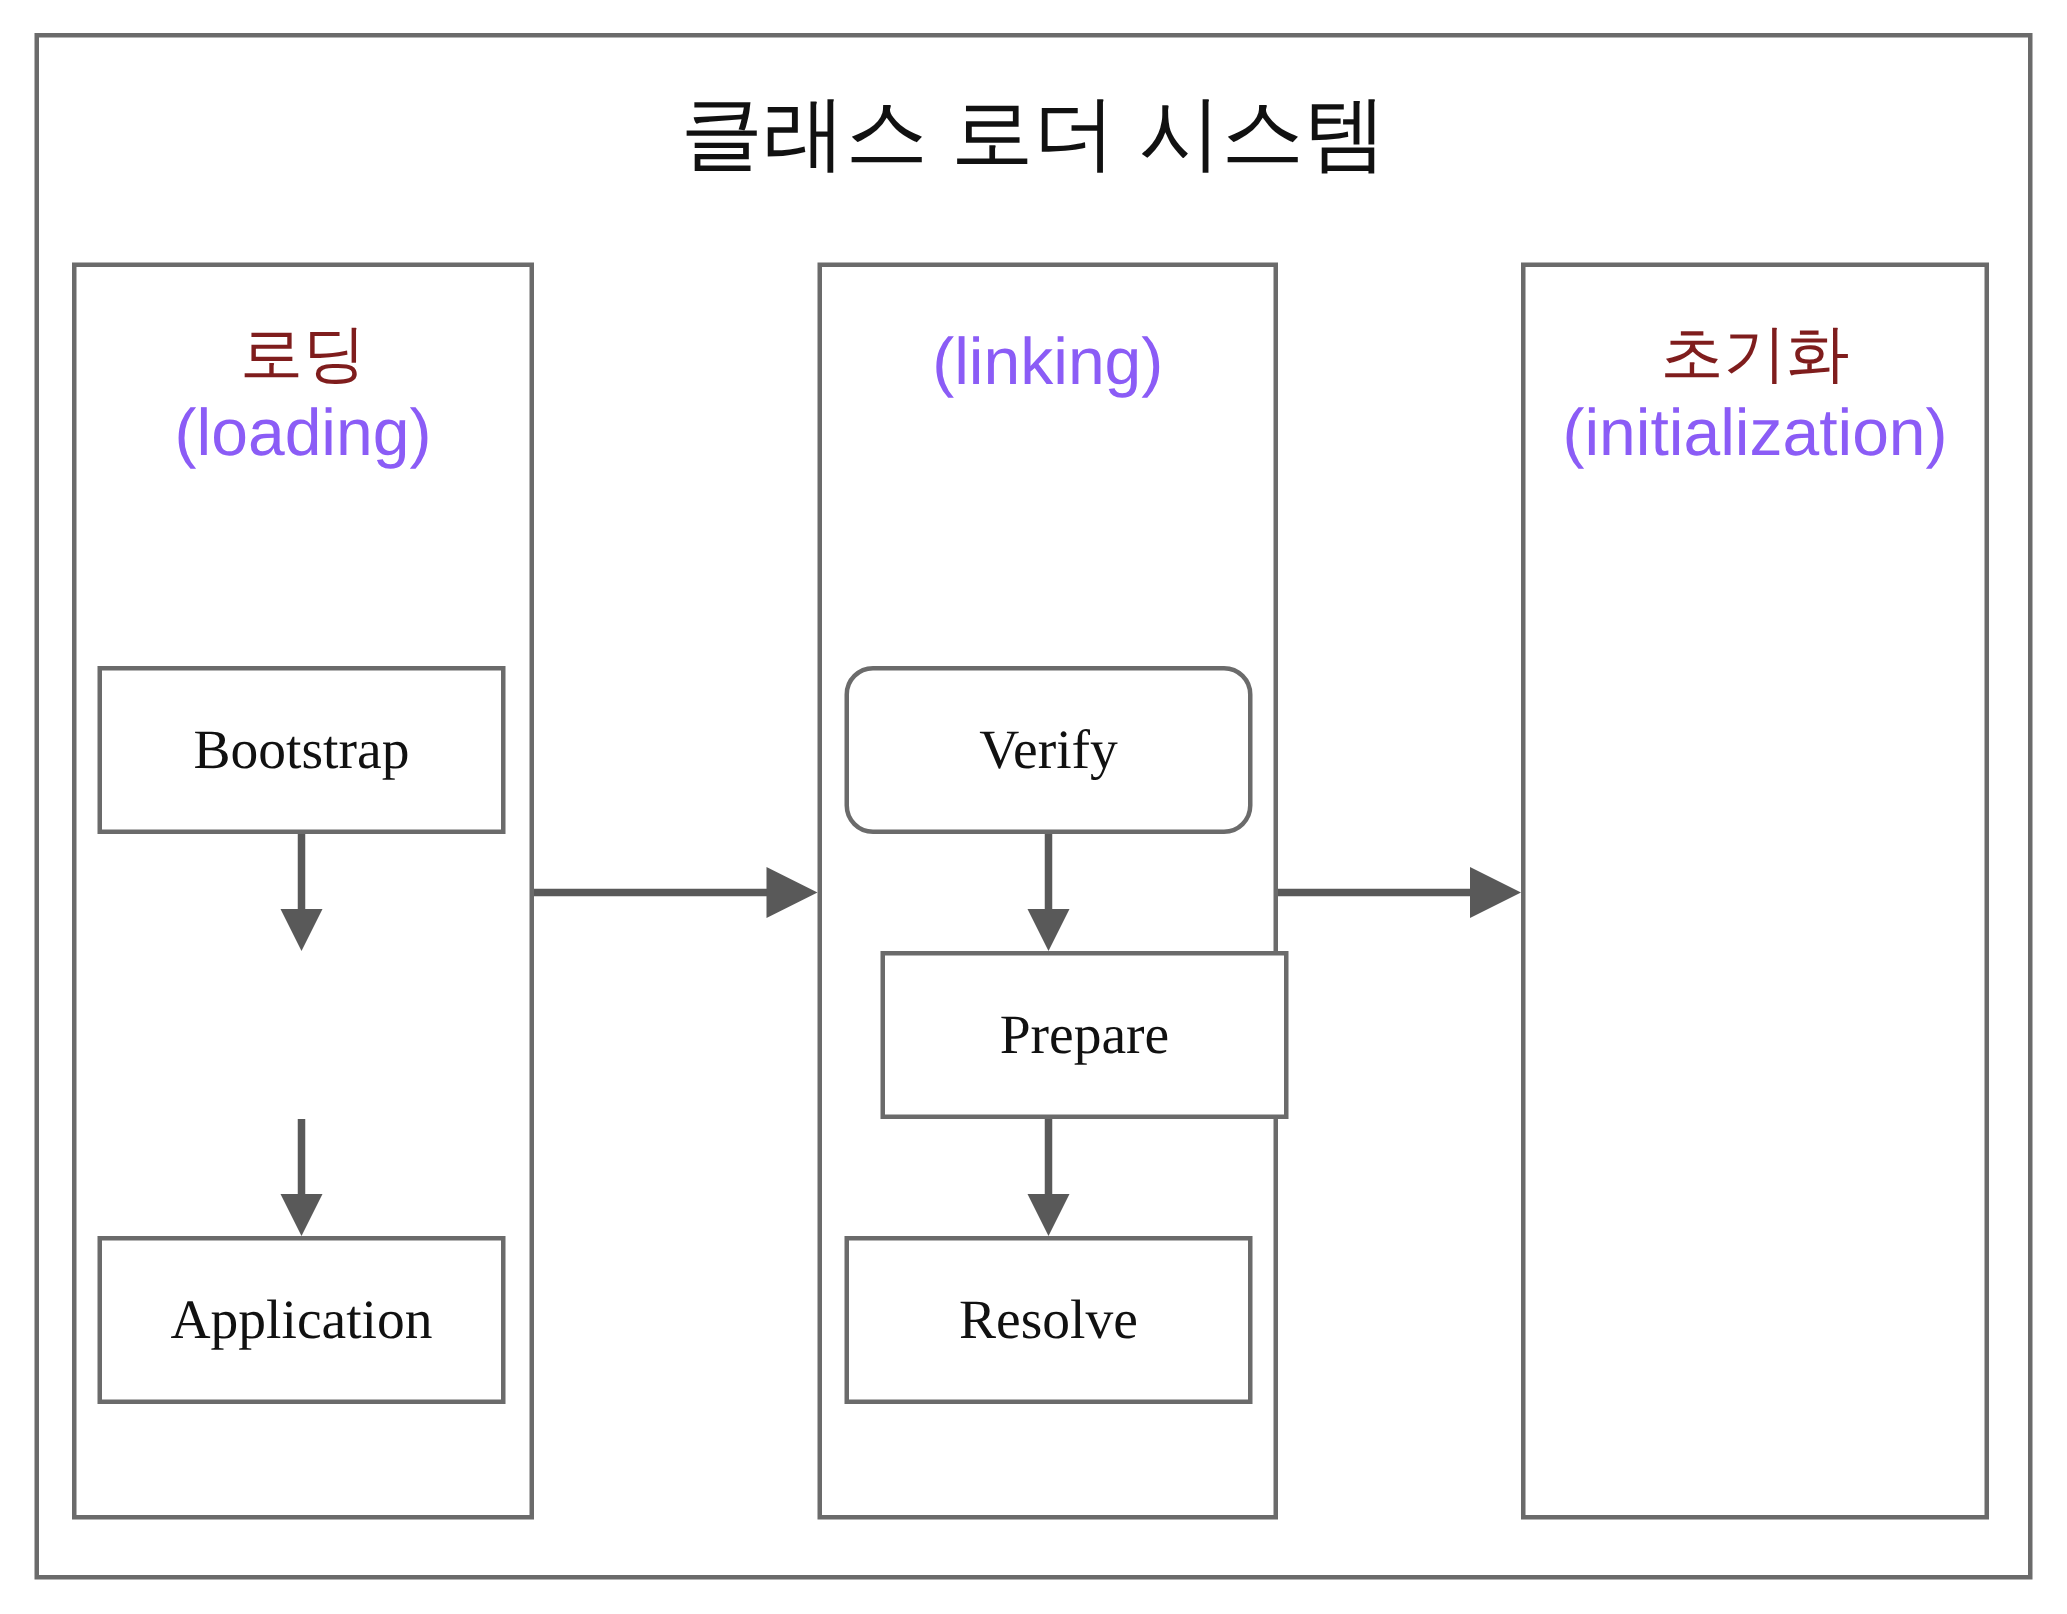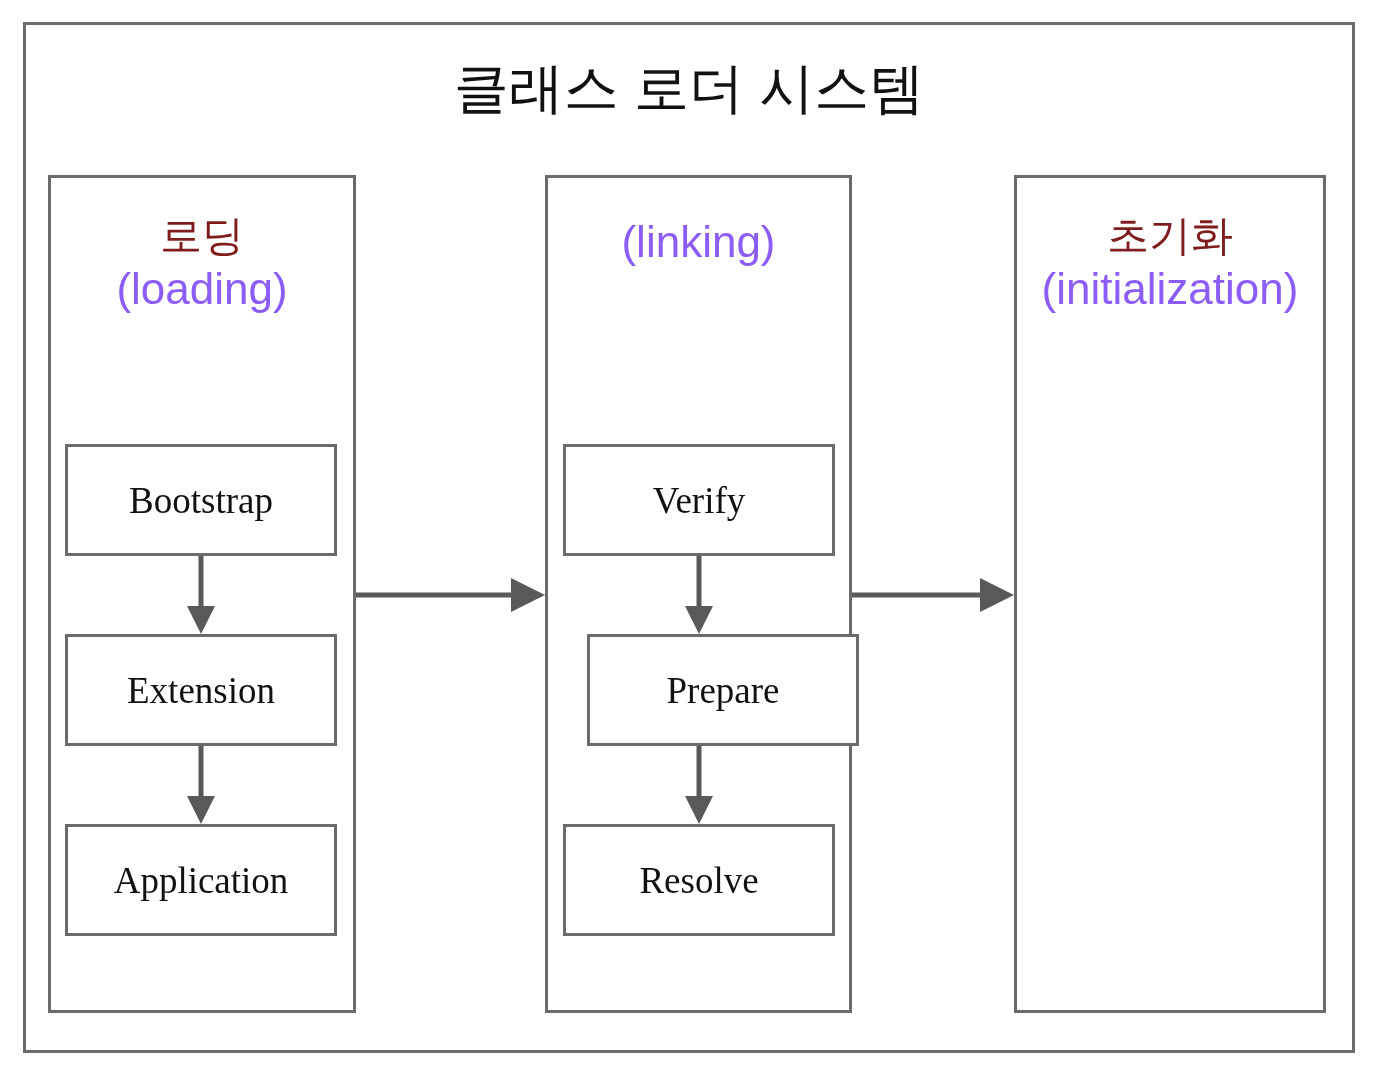--- a/index.html
+++ b/index.html
@@ -95,21 +95,21 @@
     font-size: 37px;
     line-height: 1;
     color: #111111;
     white-space: nowrap;
   }
   
   #box-bootstrap   { left: 65px; top: 444px; }
   #box-extension   { left: 65px; top: 634px; }
   #box-application { left: 65px; top: 824px; }
   
-  #box-verify   { left: 563px; top: 444px; }
+  #box-verify   { left: 563px; top: 444px; border-radius: 19px; }
   #box-prepare  { left: 587px; top: 634px; }
   #box-resolve  { left: 563px; top: 824px; }
 
   
   #arrow-layer {
     position: absolute;
     left: 0;
     top: 0;
     width: 1378px;
     height: 1076px;
@@ -128,23 +128,20 @@
   <div class="phase-col" id="col-loading">
     <div class="phase-header">
       <div class="phase-title-ko">로딩</div>
       <div class="phase-title-en">(loading)</div>
     </div>
   </div>
 
   <div class="step-box" id="box-bootstrap">
     <span class="step-label">Bootstrap</span>
   </div>
-  <div class="step-box" id="box-extension">
-    <span class="step-label">Extension</span>
-  </div>
   <div class="step-box" id="box-application">
     <span class="step-label">Application</span>
   </div>
 
   <div class="phase-col" id="col-linking">
     <div class="phase-header">
       <div class="phase-title-en">(linking)</div>
     </div>
   </div>
 

